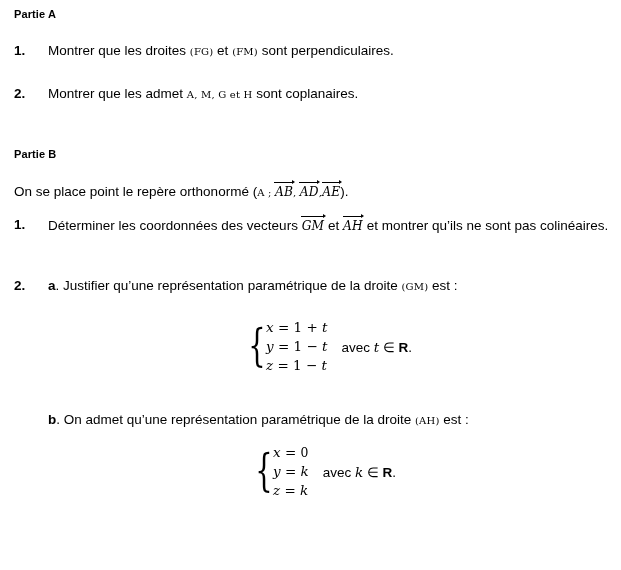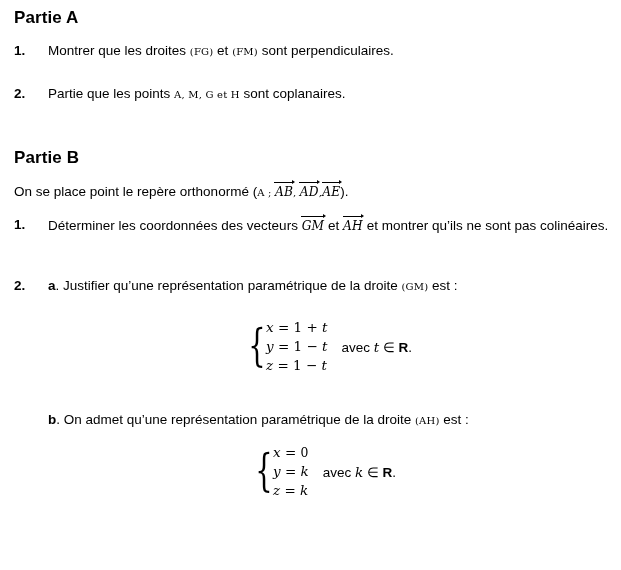--- a/index.html
+++ b/index.html
@@ -21,21 +21,21 @@
     height: 570px;
     overflow: hidden;
   }
 
   
   .part-heading {
     position: absolute;
     left: 14px;
     font-family: "Liberation Sans", sans-serif;
     font-weight: bold;
-    font-size: 17px;
+    font-size: 11px;
     letter-spacing: 0.1px;
     white-space: nowrap;
   }
 
   
   .item {
     position: absolute;
     font-size: 13.5px;
     line-height: 21px;
   }
@@ -166,21 +166,21 @@
   <div class="item" style="top:40px; left:14px; width:590px;">
     <span class="item-num">1.</span>
     <span class="item-body">
       <span>Montrer que les droites </span><span class="pt">(FG)</span><span> et </span><span class="pt">(FM)</span><span> sont perpendiculaires.</span>
     </span>
   </div>
 
   <div class="item" style="top:83px; left:14px; width:590px;">
     <span class="item-num">2.</span>
     <span class="item-body">
-      <span>Partie que les points </span><span class="pt">A, M, G et H</span><span> sont coplanaires.</span>
+      <span>Montrer que les admet </span><span class="pt">A, M, G et H</span><span> sont coplanaires.</span>
     </span>
   </div>
 
   <div class="part-heading" style="top:148px;">Partie B</div>
 
   <div class="para" style="top:180px; left:14px; width:595px;">
     <span>On se place point le repère orthonormé (</span><span class="pt">A</span><span class="pt"> ; </span><span class="vec"><span class="arw"></span><span>AB</span></span><span class="pt">, </span><span class="vec"><span class="arw"></span><span>AD</span></span><span class="pt">,</span><span class="vec"><span class="arw"></span><span>AE</span></span><span>).</span>
   </div>
 
   <div class="item" style="top:214px; left:14px; width:600px;">

